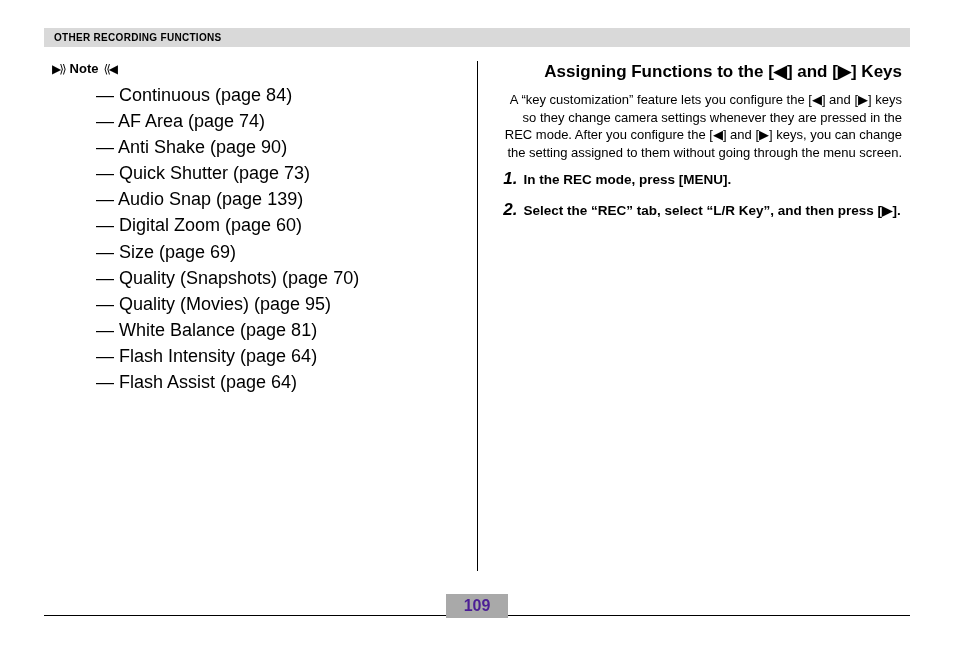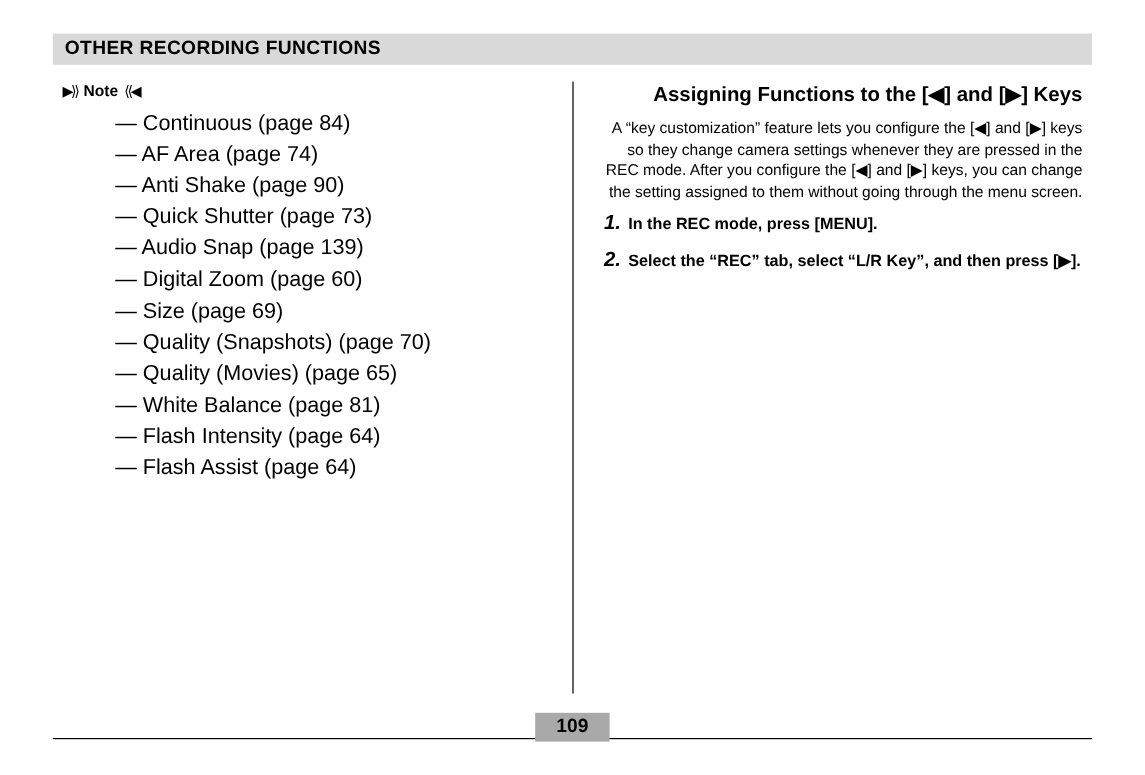--- a/index.html
+++ b/index.html
@@ -1,39 +1,39 @@
 <!DOCTYPE html>
 <html><head>
 <meta charset="utf-8">
 <style>
   * { margin: 0; padding: 0; box-sizing: border-box; }
   html, body { width: 954px; height: 646px; font-family: Arial, Helvetica, sans-serif; background: #fff; color: #000; }
   .page { position: relative; width: 954px; height: 646px; padding: 28px 44px 0 44px; }
-  .section-bar { background: #d9d9d9; padding: 4px 10px; font-weight: bold; font-size: 16px; letter-spacing: 0.3px; }
+  .section-bar { background: #d9d9d9; padding: 4px 10px; font-weight: bold; font-size: 10px; letter-spacing: 0.3px; }
   .columns { display: flex; margin-top: 14px; height: 510px; }
   .col { width: 50%; padding: 0 16px; }
   .col.left { padding-left: 8px; padding-right: 20px; }
   .col.right { padding-left: 20px; padding-right: 8px; text-align: right; }
   .divider { width: 1px; background: #000; }
   .note-head { display: flex; align-items: center; gap: 5px; margin-bottom: 2px; }
   .note-icon { display: inline-block; font-size: 12px; letter-spacing: -2px; }
   .note-label { font-weight: bold; font-size: 13px; }
   .note-text { font-size: 13px; line-height: 1.35; margin-left: 26px; text-indent: -8px; }
   .note-text::before { content: "• "; }
   .settings-list { list-style: none; margin: 6px 0 0 44px; }
   .settings-list li { font-size: 18px; line-height: 1.45; }
   .settings-list li::before { content: "— "; }
   .right h2 { font-size: 17px; font-weight: bold; line-height: 1.3; margin-bottom: 8px; }
   .body-text { font-size: 13px; line-height: 1.35; margin-bottom: 8px; }
   .step { display: flex; align-items: flex-start; gap: 6px; margin-bottom: 10px; }
   .step-num { font-size: 17px; font-weight: bold; font-style: italic; min-width: 20px; }
   .step-text { font-size: 13.5px; font-weight: bold; line-height: 1.35; padding-top: 2px; }
   .footer { position: absolute; left: 44px; right: 44px; bottom: 30px; }
   .footer-line { border: none; border-top: 1px solid #000; }
-  .page-num-box { position: absolute; left: 50%; transform: translateX(-50%); bottom: -2px; width: 62px; height: 24px; background: #a9a9a9; color: #000000; font-weight: bold; font-size: 16px; text-align: center; line-height: 24px; }
+  .page-num-box { position: absolute; left: 50%; transform: translateX(-50%); bottom: -2px; width: 62px; height: 24px; background: #a9a9a9; color: #4c1d95; font-weight: bold; font-size: 16px; text-align: center; line-height: 24px; }
   .tri { font-family: Arial, sans-serif; }
 </style>
 </head>
 <body>
 
 <div class="page">
 
   <div class="section-bar">
     <span>OTHER RECORDING FUNCTIONS</span>
   </div>
@@ -48,21 +48,21 @@
       </div>
       <ul class="settings-list">
         <li>Continuous (page 84)</li>
         <li>AF Area (page 74)</li>
         <li>Anti Shake (page 90)</li>
         <li>Quick Shutter (page 73)</li>
         <li>Audio Snap (page 139)</li>
         <li>Digital Zoom (page 60)</li>
         <li>Size (page 69)</li>
         <li>Quality (Snapshots) (page 70)</li>
-        <li>Quality (Movies) (page 65)</li>
+        <li>Quality (Movies) (page 95)</li>
         <li>White Balance (page 81)</li>
         <li>Flash Intensity (page 64)</li>
         <li>Flash Assist (page 64)</li>
       </ul>
     </div>
 
     <div class="divider"></div>
 
     <div class="col right">
       <h2>Assigning Functions to the [◀] and [▶] Keys</h2>

